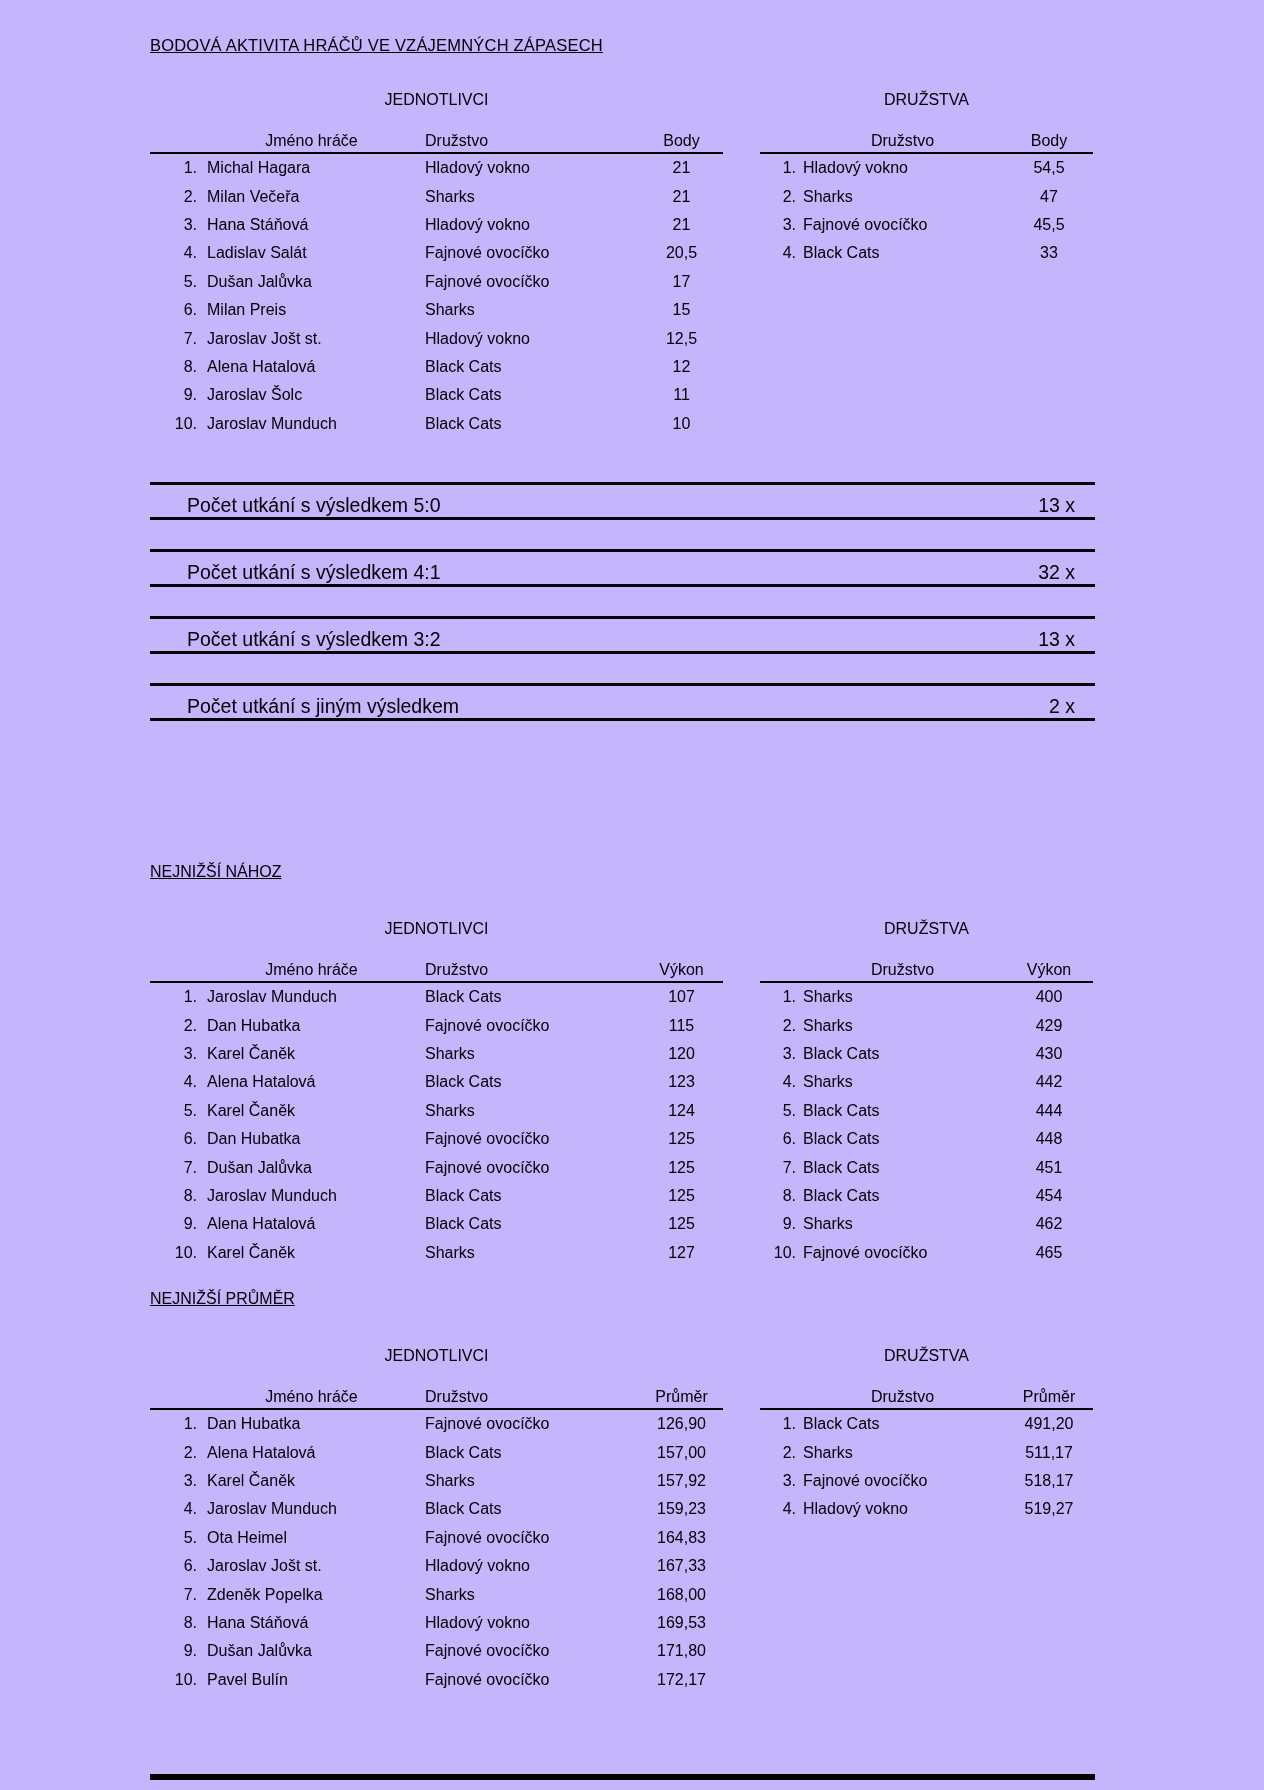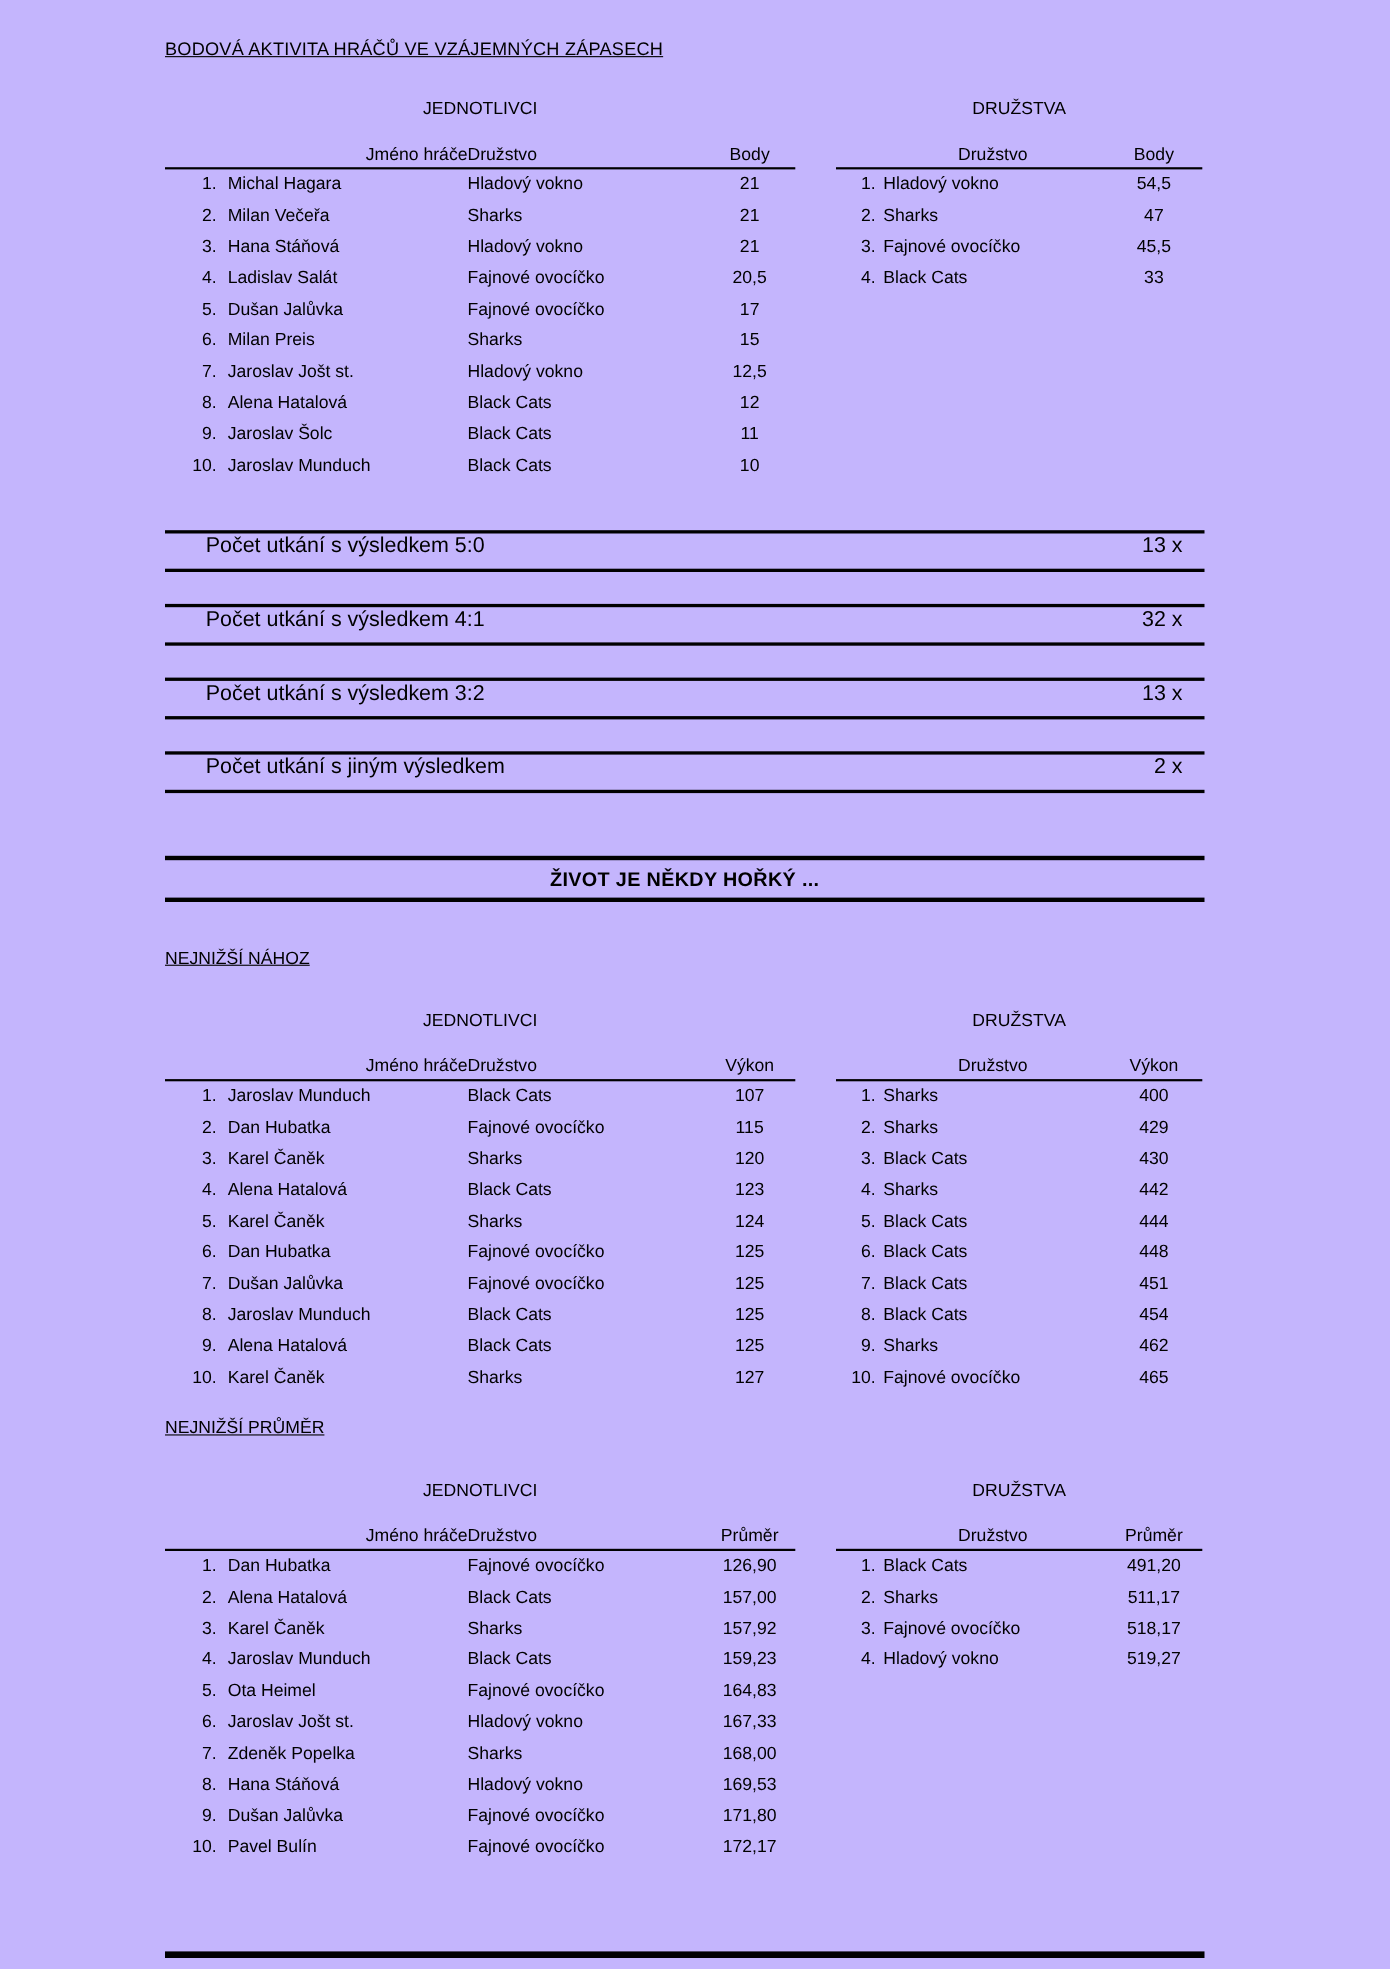--- a/index.html
+++ b/index.html
@@ -32,32 +32,32 @@
   .hdr-row {
     margin-top:21px; height:24px; display:flex; align-items:center;
     border-bottom:2px solid #000; font-size:16px;
   }
   .row { height:28.4px; display:flex; align-items:center; font-size:16px; }
 
   .tbl-l .c-rank { width:48px;  text-align:right; padding-right:1px; }
   .tbl-l .c-name { width:227px; padding-left:9px; }
   .tbl-l .c-team { width:215px; }
   .tbl-l .c-val  { width:83px;  text-align:center; }
-  .tbl-l .hdr-row .c-name { padding-left:0; text-align:right; }
+  .tbl-l .hdr-row .c-name { padding-left:0; text-align:center; }
 
   .tbl-r .c-rank { width:40px;  text-align:right; padding-right:4px; }
   .tbl-r .c-team { width:205px; padding-left:3px; }
   .tbl-r .c-val  { width:88px;  text-align:center; }
   .tbl-r .hdr-row .c-team { padding-left:0; text-align:center; }
 
   .boxes { position:absolute; left:150px; top:482px; width:945px; }
   .count-box {
     height:38px; border-top:3px solid #000; border-bottom:3px solid #000;
     margin-bottom:29px;
-    display:flex; justify-content:space-between; align-items:flex-start;
+    display:flex; justify-content:space-between; align-items:flex-end;
     padding:0 20px 0 37px; font-size:19.5px;
   }
   .banner {
     position:absolute; left:150px; top:778px; width:945px; height:42px;
     border-top:4px solid #000; border-bottom:4px solid #000;
     display:flex; align-items:center; justify-content:center;
     font-weight:bold; font-size:18px; letter-spacing:0.3px;
   }
   .bottom-rule {
     position:absolute; left:150px; top:1774px; width:945px; height:6px;
@@ -204,23 +204,20 @@
         <span class="count-label">Počet utkání s výsledkem 3:2</span>
         <span class="count-value">13 x</span>
       </div>
 
       <div class="count-box">
         <span class="count-label">Počet utkání s jiným výsledkem</span>
         <span class="count-value">2 x</span>
       </div>
     </div>
 
-  <div class="banner">
-    <span>ŽIVOT JE NĚKDY HOŘKÝ ...</span>
-  </div>
 
   <div class="section-heading heading-nahoz">NEJNIŽŠÍ NÁHOZ</div>
 
   <div class="tbl tbl-l top-s2">
     <div class="tbl-heading">JEDNOTLIVCI</div>
     <div class="hdr-row">
       <div class="c-rank"></div>
       <div class="c-name">Jméno hráče</div>
       <div class="c-team">Družstvo</div>
       <div class="c-val">Výkon</div>

